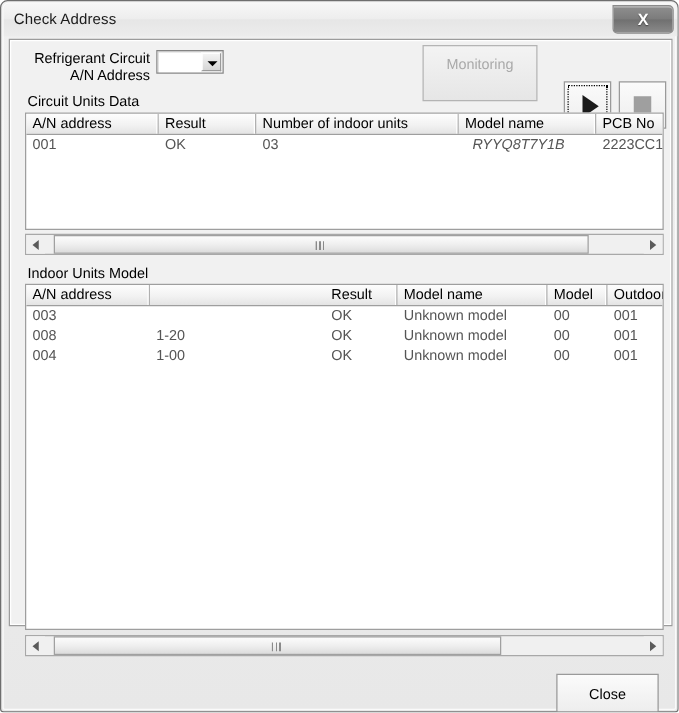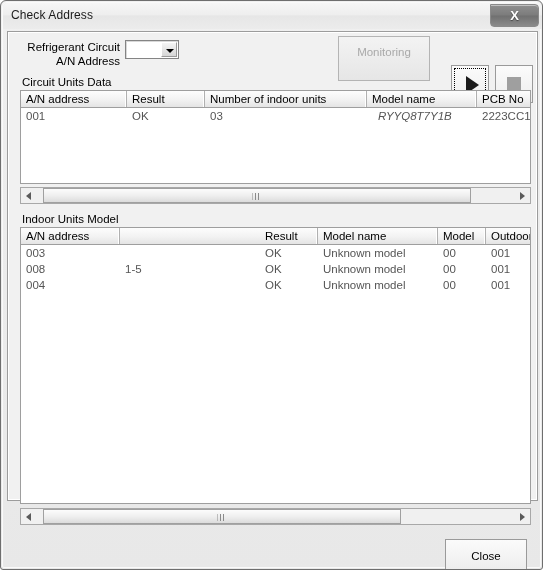--- a/index.html
+++ b/index.html
@@ -408,28 +408,29 @@
       <div class="rows-area" id="indoor-rows">
           <div class="data-row">
             <div class="data-cell" style="left: 0px; width: 99px;">003</div>
             <div class="data-cell" style="left: 239px; width: 58px;">OK</div>
             <div class="data-cell" style="left: 297px; width: 120px;">Unknown model</div>
             <div class="data-cell" style="left: 417px; width: 48px;">00</div>
             <div class="data-cell" style="left: 465px; width: 46px;">001</div>
           </div>
           <div class="data-row">
             <div class="data-cell" style="left: 0px; width: 99px;">008</div>
-            <div class="data-cell" style="left: 99px; width: 140px;">1-5</div>
+            <div class="data-cell" style="left: 99px; width: 140px;">1-20</div>
             <div class="data-cell" style="left: 239px; width: 58px;">OK</div>
             <div class="data-cell" style="left: 297px; width: 120px;">Unknown model</div>
             <div class="data-cell" style="left: 417px; width: 48px;">00</div>
             <div class="data-cell" style="left: 465px; width: 46px;">001</div>
           </div>
           <div class="data-row">
             <div class="data-cell" style="left: 0px; width: 99px;">004</div>
+            <div class="data-cell" style="left: 99px; width: 140px;">1-00</div>
             <div class="data-cell" style="left: 239px; width: 58px;">OK</div>
             <div class="data-cell" style="left: 297px; width: 120px;">Unknown model</div>
             <div class="data-cell" style="left: 417px; width: 48px;">00</div>
             <div class="data-cell" style="left: 465px; width: 46px;">001</div>
           </div>
         </div>
     </div>
     <div class="hscroll hs-indoor">
       <div class="hs-arrow left">
           <div class="arrow-l"></div>

